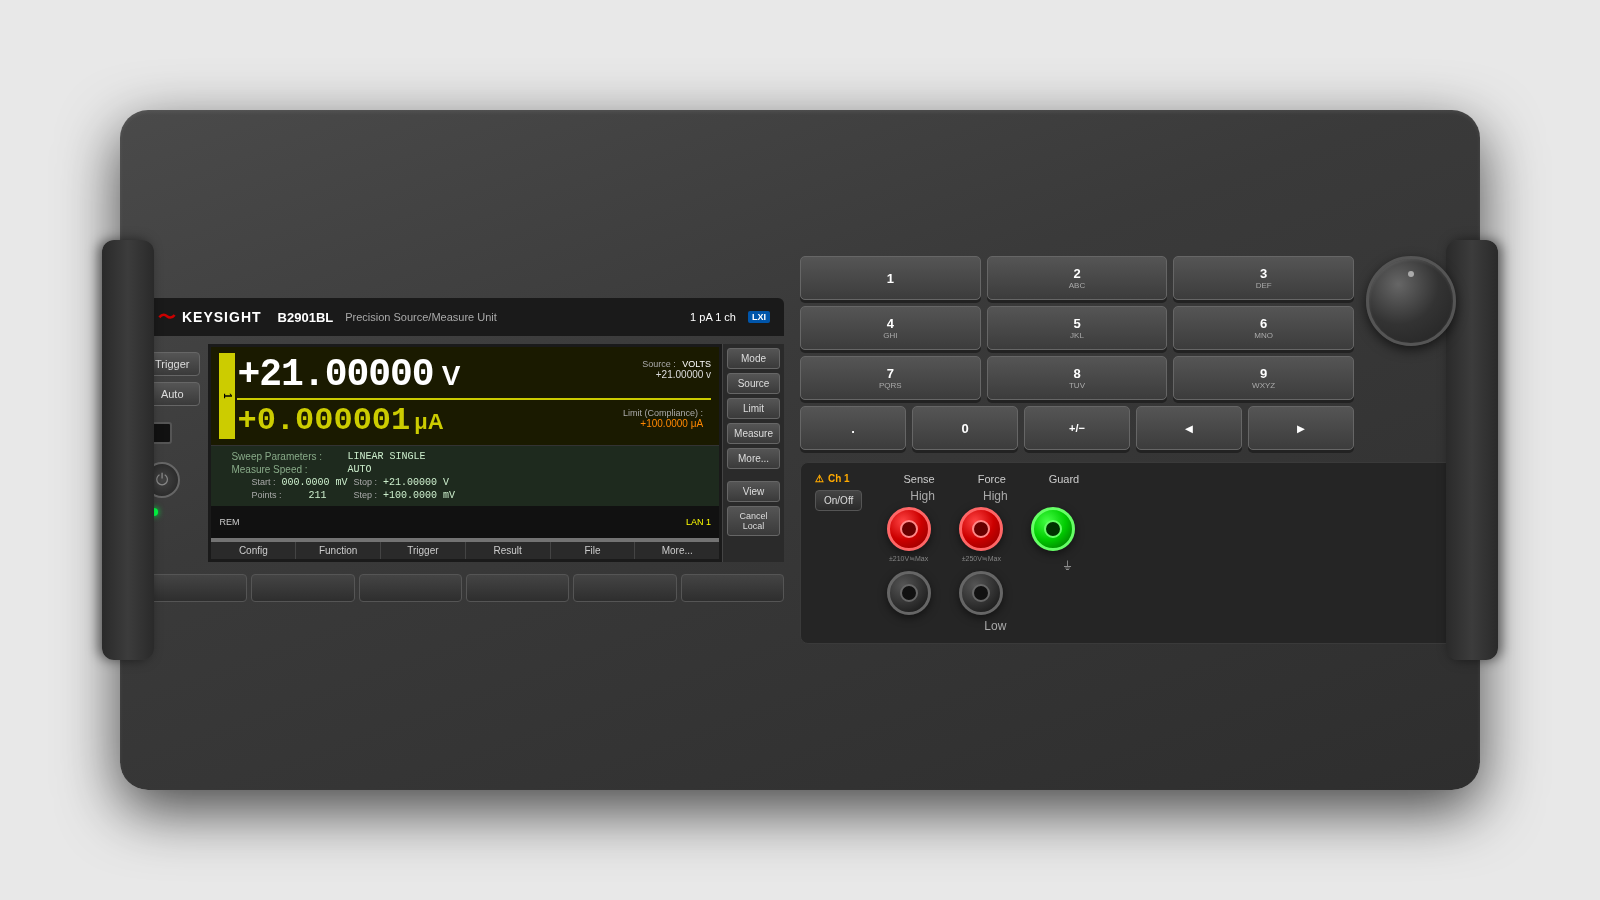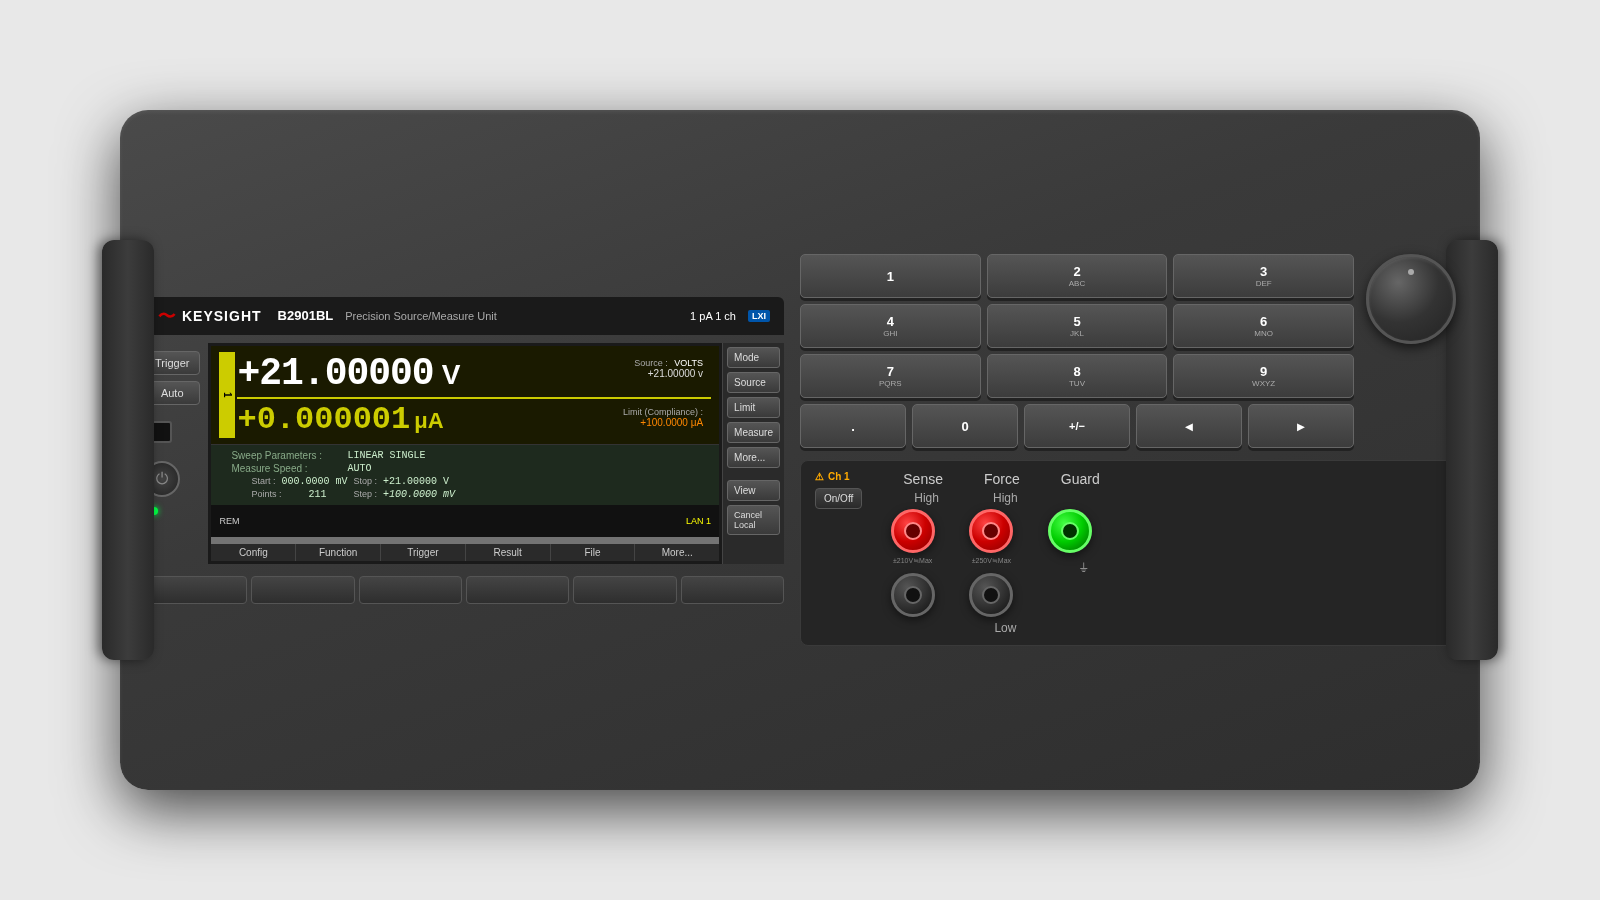--- a/index.html
+++ b/index.html
@@ -222,21 +222,21 @@
     }
 
     .reading-unit {
       color: #ffffff;
       font-size: 28px;
       font-weight: bold;
     }
 
     .source-info {
       position: absolute;
-      right: 8px;
+      right: 0;
       top: 6px;
       text-align: right;
     }
 
     .source-label {
       color: #aaaaaa;
       font-size: 9px;
     }
 
     .source-value {
@@ -353,21 +353,21 @@
     .status-lan {
       color: #ffff00;
       font-size: 9px;
       margin-left: auto;
     }
 
     
     .softkey-bar {
       background: #2a2a2a;
       display: flex;
-      border-top: 7px solid #737373;
+      border-top: 4px solid #737373;
     }
 
     .softkey-label {
       flex: 1;
       color: #cccccc;
       font-size: 10px;
       text-align: center;
       padding: 3px 2px;
       border-right: 1px solid #444;
     }
@@ -387,21 +387,21 @@
     }
 
     .screen-btn {
       background: linear-gradient(180deg, #555 0%, #3a3a3a 100%);
       color: #ddd;
       border: 1px solid #666;
       border-radius: 3px;
       padding: 4px 6px;
       font-size: 10px;
       cursor: pointer;
-      text-align: left;
+      text-align: center;
       min-width: 52px;
     }
 
     
     .func-btns-row {
       display: flex;
       gap: 4px;
       margin-top: 4px;
     }
 
@@ -551,21 +551,21 @@
 
     .connectors-group {
       display: flex;
       flex-direction: column;
       align-items: center;
       gap: 4px;
     }
 
     .conn-label {
       color: #ccc;
-      font-size: 14px;
+      font-size: 11px;
       text-align: center;
       margin-left: 21px;
     }
 
     .conn-sub {
       color: #aaa;
       font-size: 12px;
       margin-left: 28px;
     }
 
@@ -725,21 +725,21 @@
             <div class="param-row" style="padding-left: 20px;">
               <span class="param-detail">Start :</span>
               <span class="param-value" style="font-size:10px;">000.0000 mV</span>
               <span class="param-detail">Stop :</span>
               <span class="param-value" style="font-size:10px;">+21.00000 V</span>
             </div>
             <div class="param-row" style="padding-left: 20px;">
               <span class="param-detail">Points :</span>
               <span class="param-value" style="font-size:10px; min-width: 60px; text-align:center;">211</span>
               <span class="param-detail">Step :</span>
-              <span class="param-value" style="font-size:10px;font-style:italic;">+100.0000 mV</span>
+              <span class="param-value" style="font-size:10px;">+100.0000 mV</span>
             </div>
           </div>
 
           <div class="status-bar">
             <span class="status-rem">REM</span>
             <span class="status-lan">LAN  1</span>
           </div>
 
           <div class="softkey-bar">
             <span class="softkey-label">Config</span>

